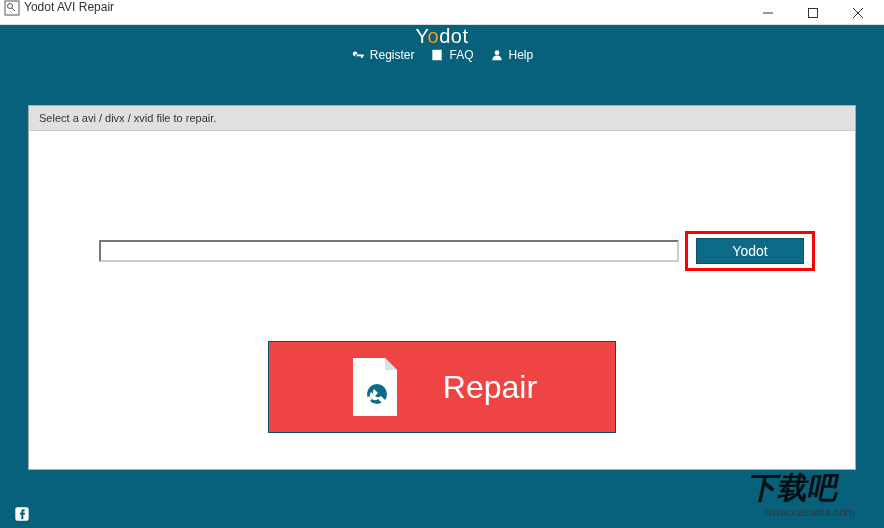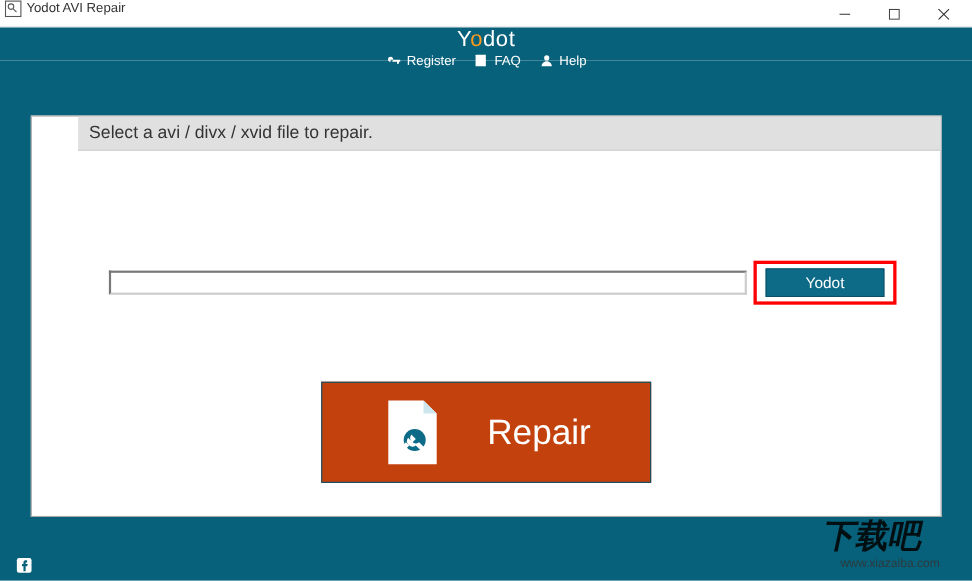--- a/index.html
+++ b/index.html
@@ -14,29 +14,29 @@
     .header-bar { height: 30px; background: #07617a; display: flex; align-items: center; justify-content: space-between; padding: 0 20px; flex-direction: column; }
     .logo { display: flex; align-items: center; }
     .logo-text { color: #fff; font-family: Arial, sans-serif; font-size: 20px; font-weight: 300; letter-spacing: 0.5px; }
     .logo-o { color: #ff9a1f; }
     .header-links { display: flex; gap: 16px; align-items: center; }
     .header-link { display: flex; align-items: center; gap: 5px; color: #fff; font-size: 12px; text-align: center; }
     .header-link svg { width: 14px; height: 14px; fill: #fff; }
     
     .app-body { background: #07617a; height: 445px; padding: 50px 28px 0 28px; }
     .content-panel { background: #fff; height: 365px; border: 1px solid #aaa; }
-    .instruction-bar { background: #e0e0e0; padding: 6px 10px; font-size: 16px; color: #333; border-bottom: 1px solid #ccc; margin-left: 42px; }
+    .instruction-bar { background: #e0e0e0; padding: 6px 10px; font-size: 11px; color: #333; border-bottom: 1px solid #ccc; }
     .main-area { padding: 0 30px; }
     
     .input-row { display: flex; align-items: center; margin-top: 100px; gap: 6px; }
     .file-input { flex: 1; height: 22px; border: 2px inset #ccc; background: #fff; font-size: 12px; padding: 0 4px; margin-left: 40px; }
     .browse-highlight { border: 3px solid #ff0000; padding: 4px 8px; margin-right: 10px; }
     .browse-btn { width: 108px; height: 26px; background: #0e6b87; color: #fff; border: 1px solid #0a5069; font-size: 14px; display: flex; align-items: center; justify-content: center; }
     
-    .repair-btn { width: 300px; height: 92px; background: #c2410c; border: 1px solid #0a5069; margin: 70px auto 0 auto; display: flex; align-items: center; justify-content: center; gap: 40px; }
+    .repair-btn { width: 348px; height: 92px; background: #ef4444; border: 1px solid #0a5069; margin: 70px auto 0 auto; display: flex; align-items: center; justify-content: center; gap: 40px; }
     .repair-icon { width: 56px; height: 62px; }
     .repair-label { color: #fff; font-size: 32px; font-weight: 300; }
     
     .footer-bar { background: #07617a; height: 28px; padding: 0 14px; display: flex; align-items: center; }
     .footer-bar svg { width: 16px; height: 16px; fill: #fff; }
     
     .watermark { position: absolute; right: 0; bottom: 0; pointer-events: none; opacity: 0.85; }
   </style>
 </head>
 <body>

